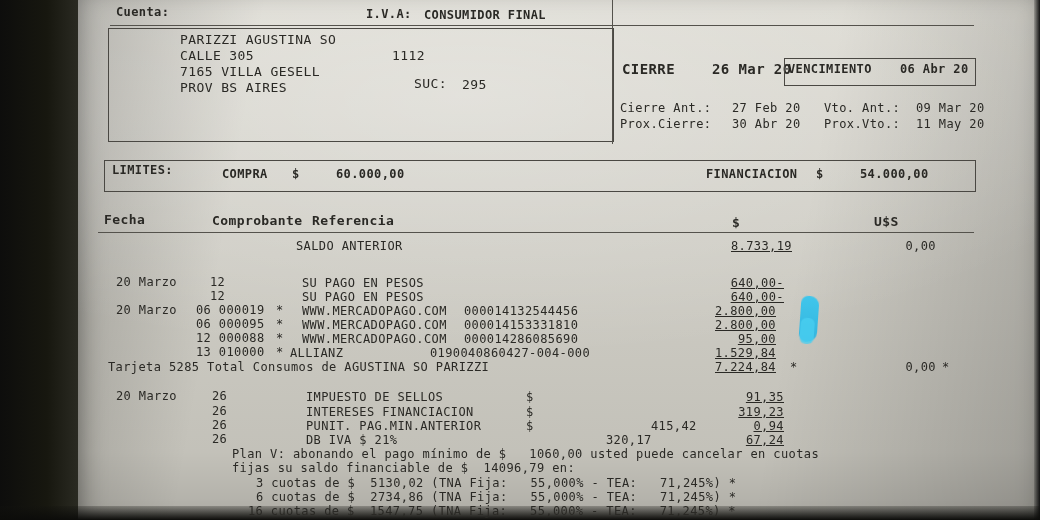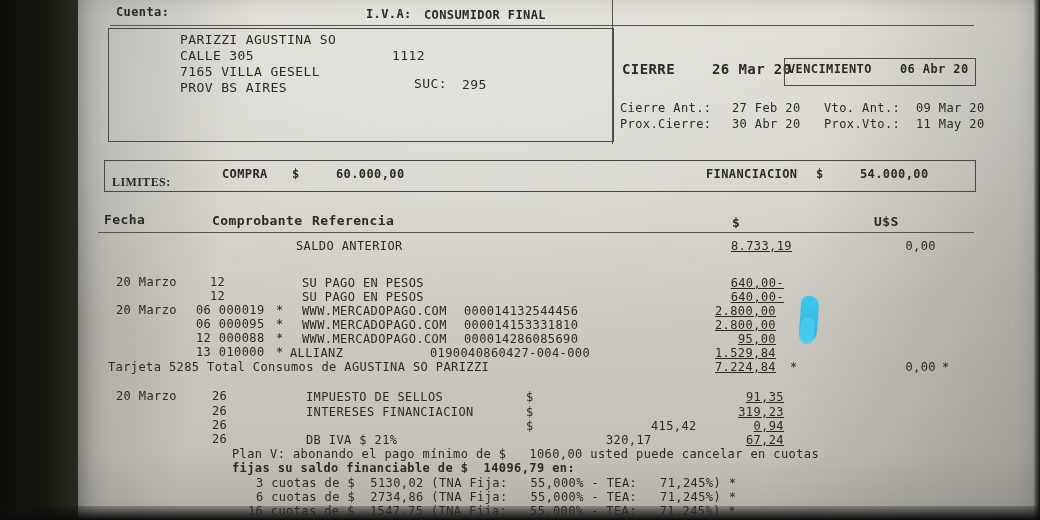--- a/index.html
+++ b/index.html
@@ -144,21 +144,21 @@
   <div class="txt s12" style="left:732px; top:102px;">27 Feb 20</div>
   <div class="txt s12" style="left:620px; top:118px;">Prox.Cierre:</div>
   <div class="txt s12" style="left:732px; top:118px;">30 Abr 20</div>
 
   <div class="txt s12" style="left:824px; top:102px;">Vto. Ant.:</div>
   <div class="txt s12" style="left:916px; top:102px;">09 Mar 20</div>
   <div class="txt s12" style="left:824px; top:118px;">Prox.Vto.:</div>
   <div class="txt s12" style="left:916px; top:118px;">11 May 20</div>
 
   <div class="box" style="left:104px; top:160px; width:870px; height:30px;"></div>
-  <div class="txt s12 b" style="left:112px; top:176px;font-family:Liberation Serif, serif;">LIMITES:</div>
+  <div class="txt s12 b" style="left:112px; top:164px;">LIMITES:</div>
   <div class="txt s12 b" style="left:222px; top:168px;">COMPRA</div>
   <div class="txt s12 b" style="left:292px; top:168px;">$</div>
   <div class="txt s12 b" style="left:336px; top:168px;">60.000,00</div>
   <div class="txt s12 b" style="left:706px; top:168px;">FINANCIACION</div>
   <div class="txt s12 b" style="left:816px; top:168px;">$</div>
   <div class="txt s12 b" style="left:860px; top:168px;">54.000,00</div>
 
   <div class="txt s13 b" style="left:104px; top:213px;">Fecha</div>
   <div class="txt s13 b" style="left:212px; top:214px;">Comprobante</div>
   <div class="txt s13 b" style="left:312px; top:214px;">Referencia</div>
@@ -215,30 +215,31 @@
   <div class="txt s12" style="left:306px; top:391px;">IMPUESTO DE SELLOS</div>
   <div class="txt s12" style="left:526px; top:391px;">$</div>
   <div class="txt s12 right-col" style="left:664px; top:391px;">91,35</div>
 
   <div class="txt s12" style="left:212px; top:405px;">26</div>
   <div class="txt s12" style="left:306px; top:406px;">INTERESES FINANCIACION</div>
   <div class="txt s12" style="left:526px; top:406px;">$</div>
   <div class="txt s12 right-col" style="left:664px; top:406px;">319,23</div>
 
   <div class="txt s12" style="left:212px; top:419px;">26</div>
+  <div class="txt s12" style="left:306px; top:420px;">PUNIT. PAG.MIN.ANTERIOR</div>
   <div class="txt s12" style="left:526px; top:420px;">$</div>
   <div class="txt s12" style="left:606px; top:420px;margin-left:45px;">415,42</div>
   <div class="txt s12 right-col" style="left:664px; top:420px;">0,94</div>
 
   <div class="txt s12" style="left:212px; top:433px;">26</div>
   <div class="txt s12" style="left:306px; top:434px;">DB IVA $ 21%</div>
   <div class="txt s12" style="left:606px; top:434px;">320,17</div>
   <div class="txt s12 right-col" style="left:664px; top:434px;">67,24</div>
 
   <div class="txt s12" style="left:232px; top:448px;">Plan V: abonando el pago mínimo de $   1060,00 usted puede cancelar en cuotas</div>
-  <div class="txt s12" style="left:232px; top:462px;font-weight:bold;">fijas su saldo financiable de $  14096,79 en:</div>
+  <div class="txt s12" style="left:232px; top:462px;">fijas su saldo financiable de $  14096,79 en:</div>
   <div class="txt s12" style="left:256px; top:477px;">3 cuotas de $  5130,02 (TNA Fija:   55,000% - TEA:   71,245%) *</div>
   <div class="txt s12" style="left:256px; top:491px;">6 cuotas de $  2734,86 (TNA Fija:   55,000% - TEA:   71,245%) *</div>
   <div class="txt s12" style="left:248px; top:505px;">16 cuotas de $  1547,75 (TNA Fija:   55,000% - TEA:   71,245%) *</div>
 
   <div id="marker"></div>
 
 </div>
 
 </body></html>

